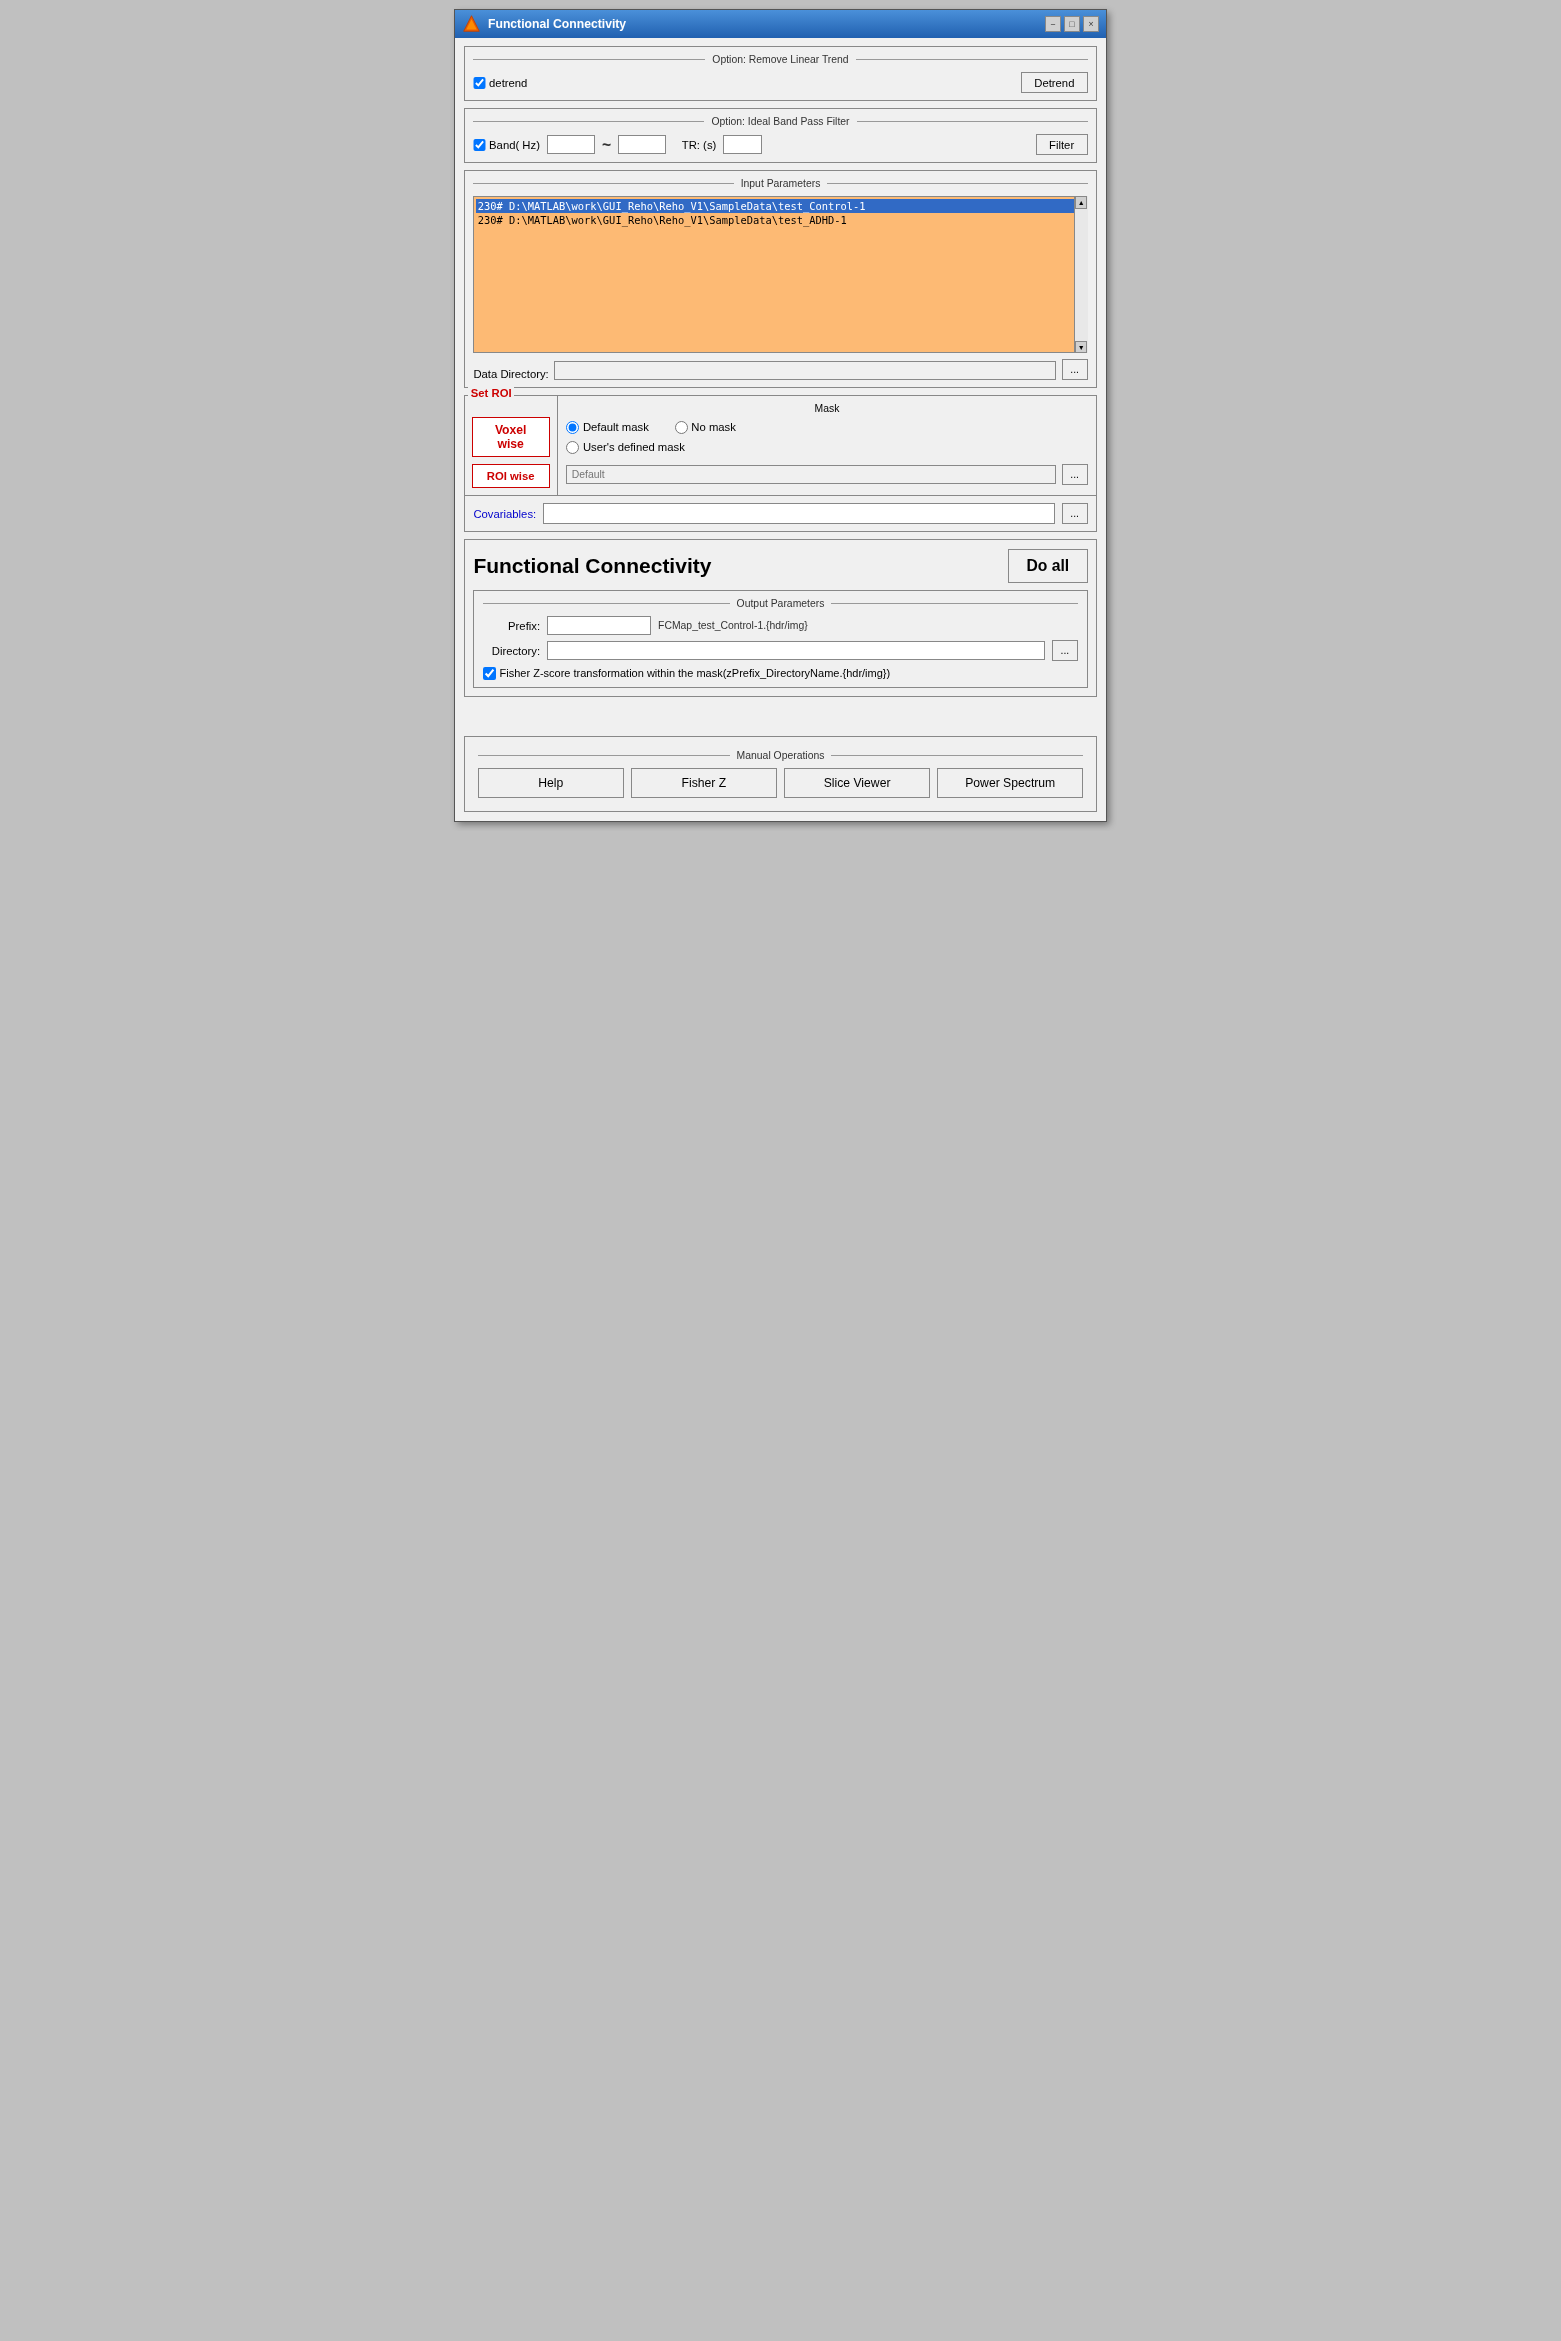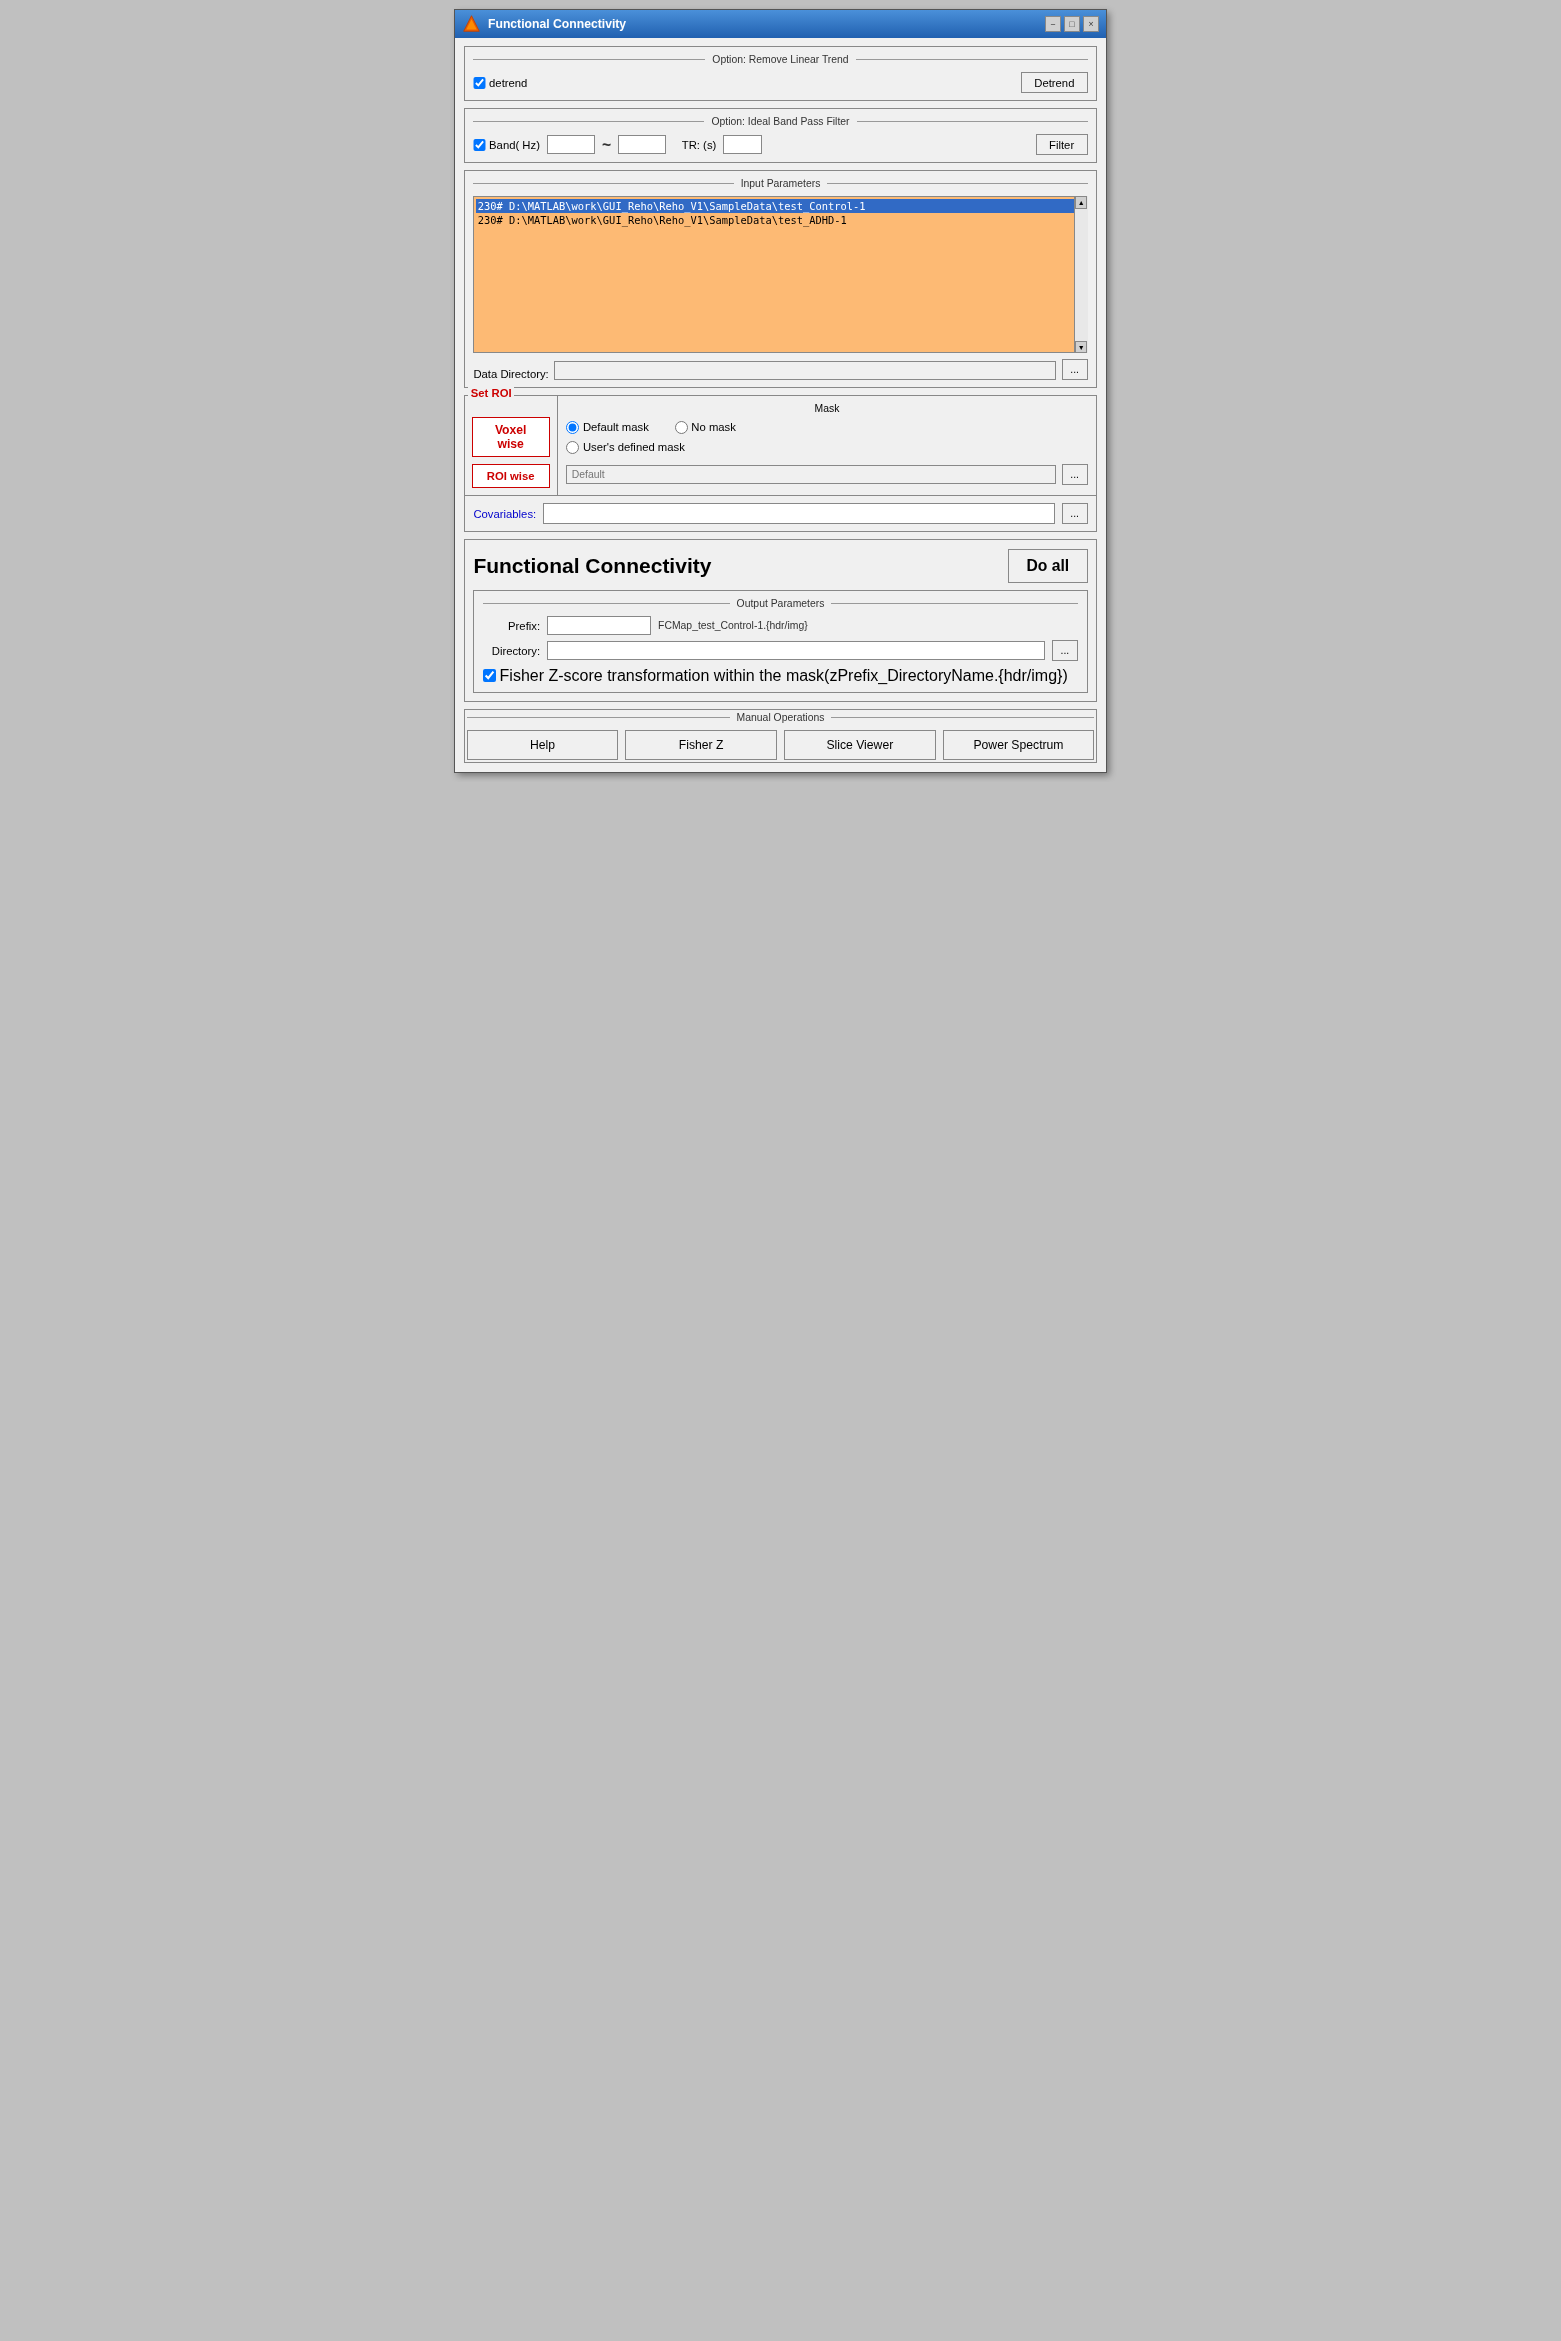--- a/index.html
+++ b/index.html
@@ -310,21 +310,22 @@
       text-align: center;
     }
     .fisher-checkbox-row {
       display: flex;
       align-items: center;
       gap: 3.5px;
       margin-top: 1.7px;
     }
     .manual-ops-section {
       border: 0.9px solid #888;
-      padding: 2px;
+      padding: 13px;
+      margin-top: 32px;
     }
     .manual-buttons-row {
       display: flex;
       gap: 7px;
       justify-content: space-between;
     }
     .manual-btn {
       flex: 1;
       background: #f0f0f0;
       border: 1.7px solid #888;
@@ -469,21 +470,21 @@
           <input type="text" class="prefix-input" style="">
           <span class="prefix-hint">FCMap_test_Control-1.{hdr/img}</span>
         </div>
         <div class="output-row">
           <span class="output-label">Directory:</span>
           <input type="text" class="dir-input" style="">
           <button class="browse-btn">...</button>
         </div>
         <div class="fisher-checkbox-row">
           <input type="checkbox" checked="" style="">
-          <span style="font-size:16px;">Fisher Z-score transformation within the mask(zPrefix_DirectoryName.{hdr/img})</span>
+          <span style="font-size:11px;">Fisher Z-score transformation within the mask(zPrefix_DirectoryName.{hdr/img})</span>
         </div>
       </div>
     </div>
 
     <div class="manual-ops-section">
       <div class="section-divider">
         <span>Manual Operations</span>
       </div>
       <div class="manual-buttons-row">
         <button class="manual-btn">Help</button>

